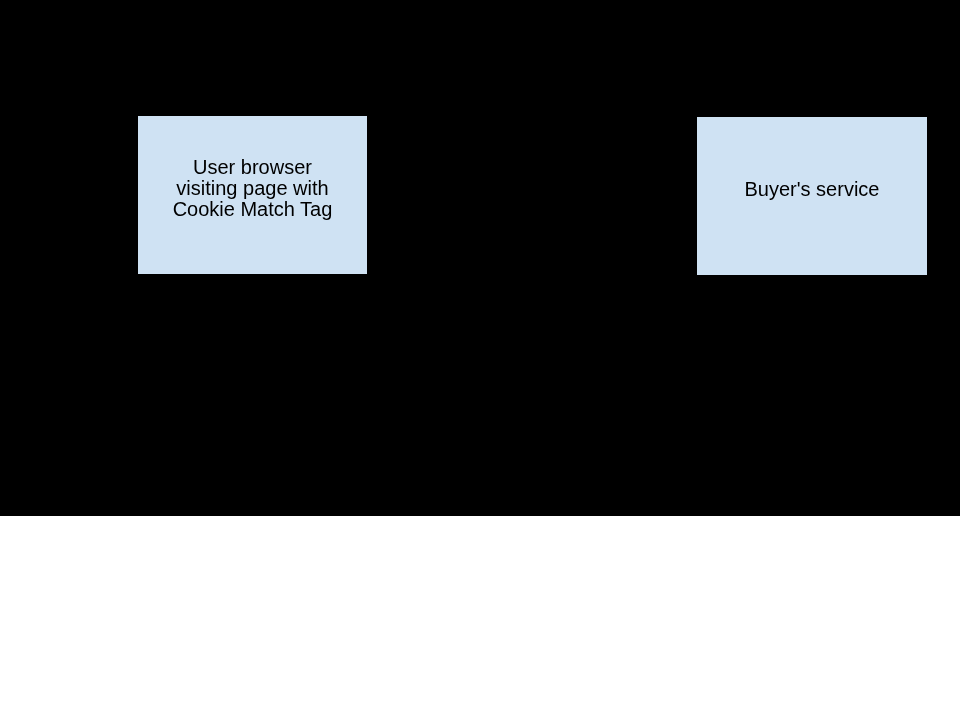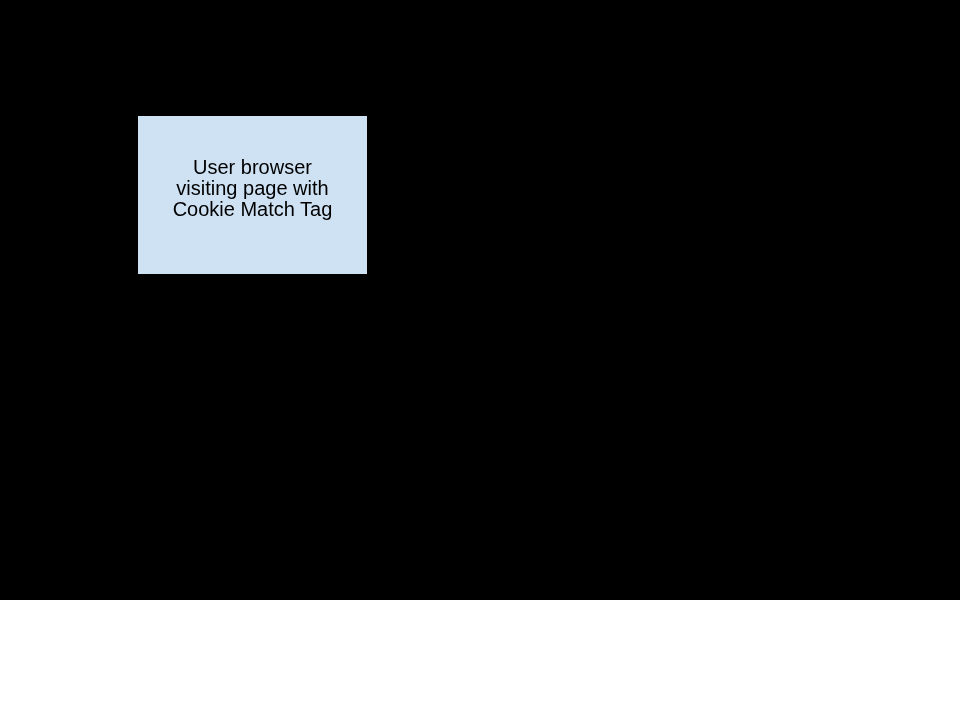--- a/index.html
+++ b/index.html
@@ -8,21 +8,21 @@
   }
   body {
     width: 960px;
     height: 720px;
     overflow: hidden;
     font-family: "Liberation Sans", sans-serif;
   }
   .canvas {
     position: relative;
     width: 960px;
-    height: 600px;
+    height: 516px;
     background: var(--bg, #000000);
   }
   .node {
     position: absolute;
     box-sizing: border-box;
     background: var(--node-fill, #cfe2f3);
     border: 2px solid var(--node-border, #000000);
     display: flex;
     align-items: center;
     justify-content: center;
@@ -45,15 +45,18 @@
 <body>
 
 <div class="canvas">
 
   <div class="node node-user-browser" style="left: 136px; top: 114px; width: 233px; height: 162px;">
     <span class="label">User browser
 visiting page with
 Cookie Match Tag</span>
   </div>
 
+  <div class="node node-buyers-service" style="left: 695px; top: 115px; width: 234px; height: 162px;">
+    <span class="label">Buyer's service</span>
+  </div>
 
 
 </div>
 
 </body></html>

